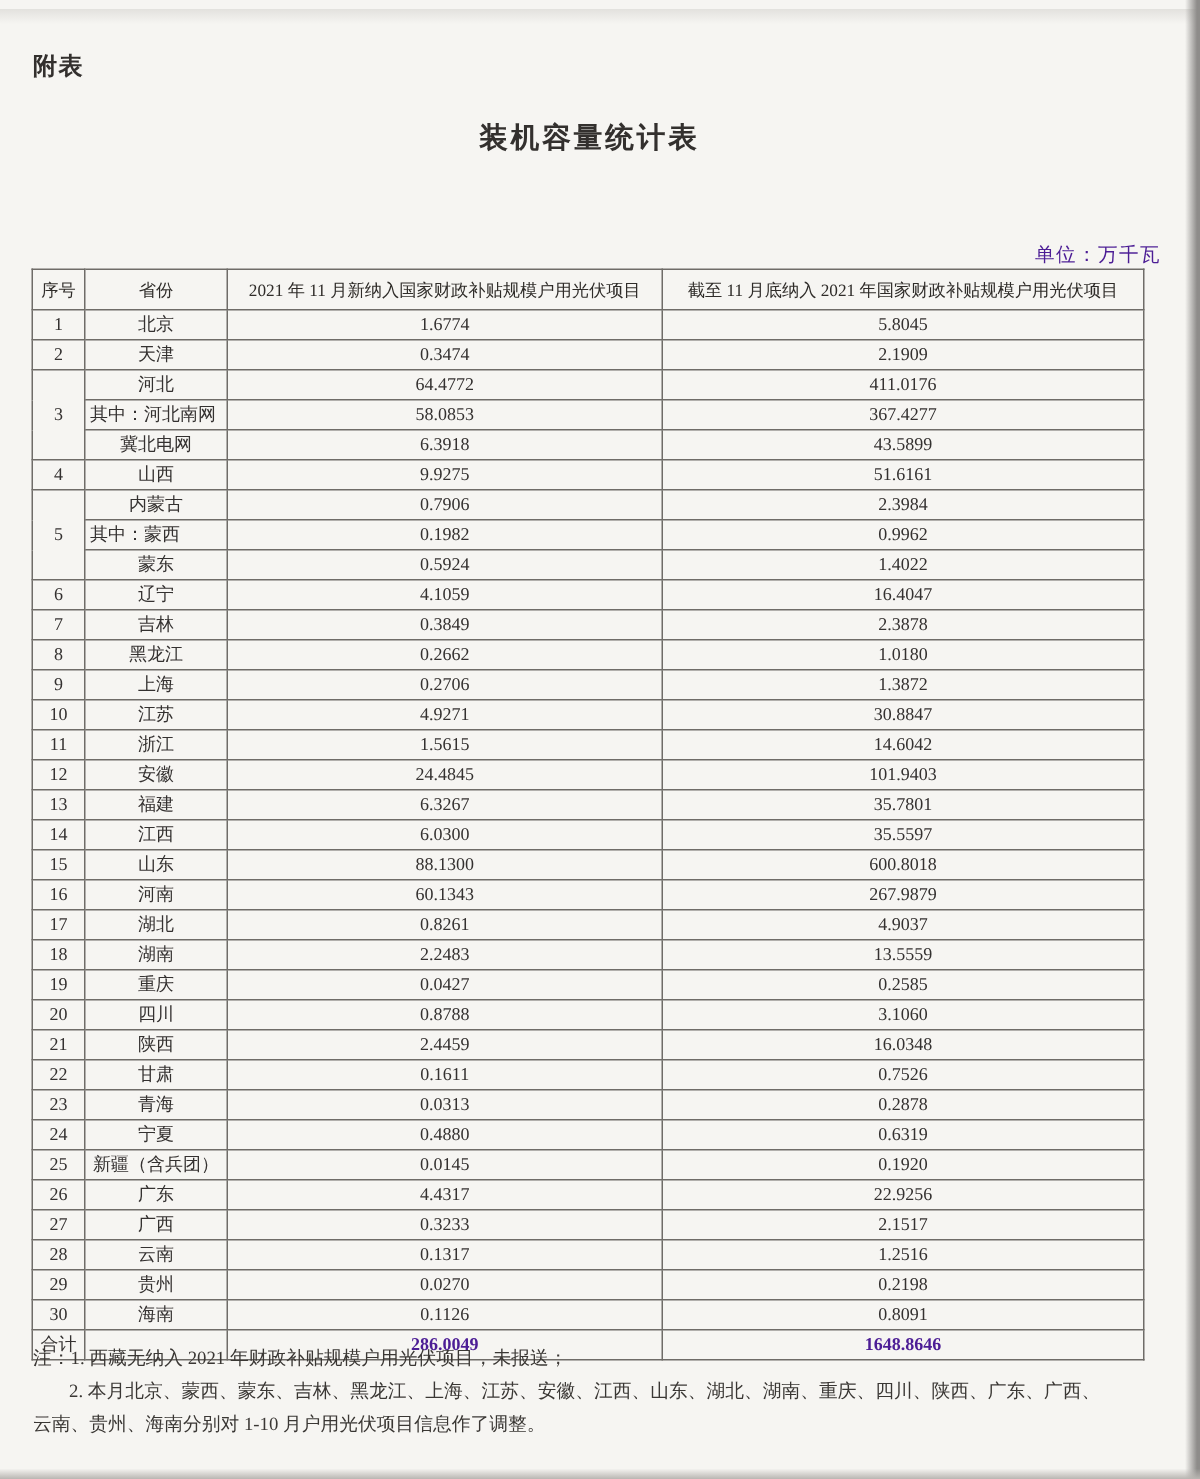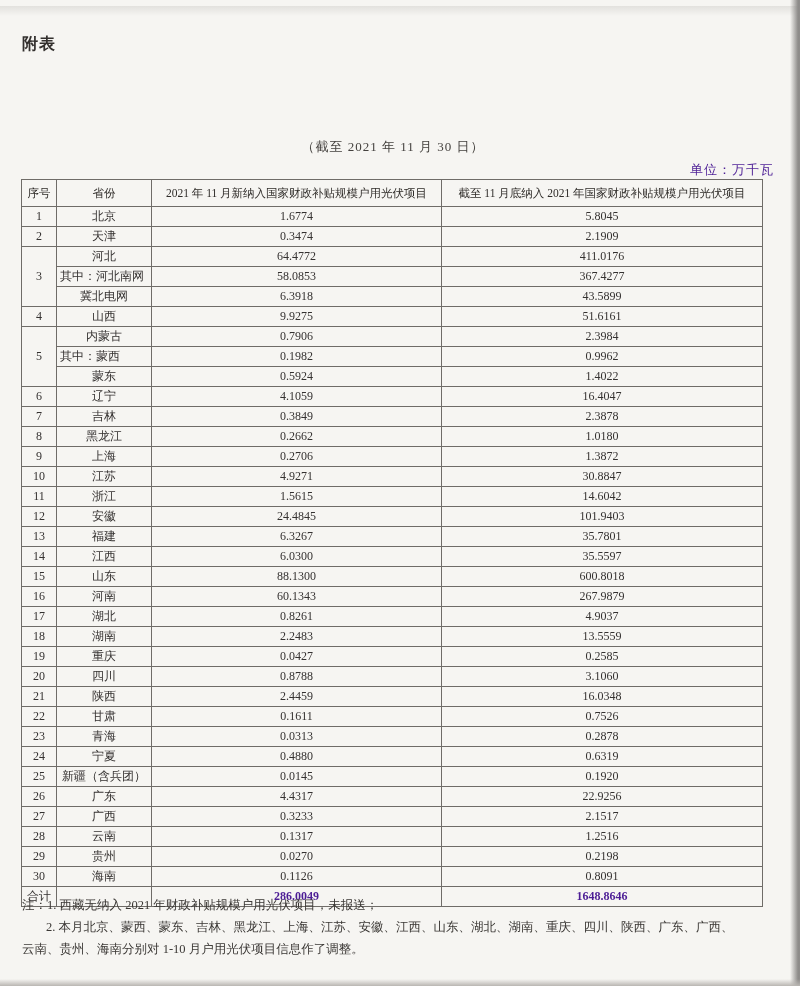--- a/index.html
+++ b/index.html
@@ -70,23 +70,23 @@
 </head>
 <body>
 
 <div class="page">
 
   <div class="scan-streak-top"></div>
 
   <div class="page-label">附表</div>
 
   <div class="title-block">
+    <div class="title-line2">装机容量统计表</div>
   </div>
 
-  <div class="subtitle">（截至 2021 年 11 月 30 日）</div>
 
   <div class="unit-label">单位：万千瓦</div>
 
   <table class="stat">
     <colgroup>
       <col class="c-seq">
         <col class="c-prov">
         <col class="c-new">
         <col class="c-total">
     </colgroup>

